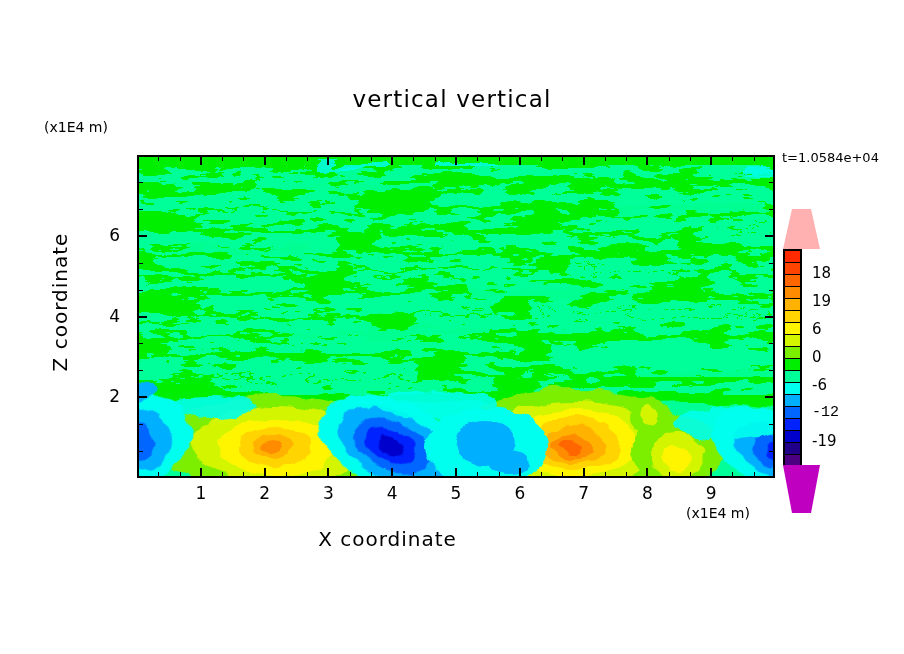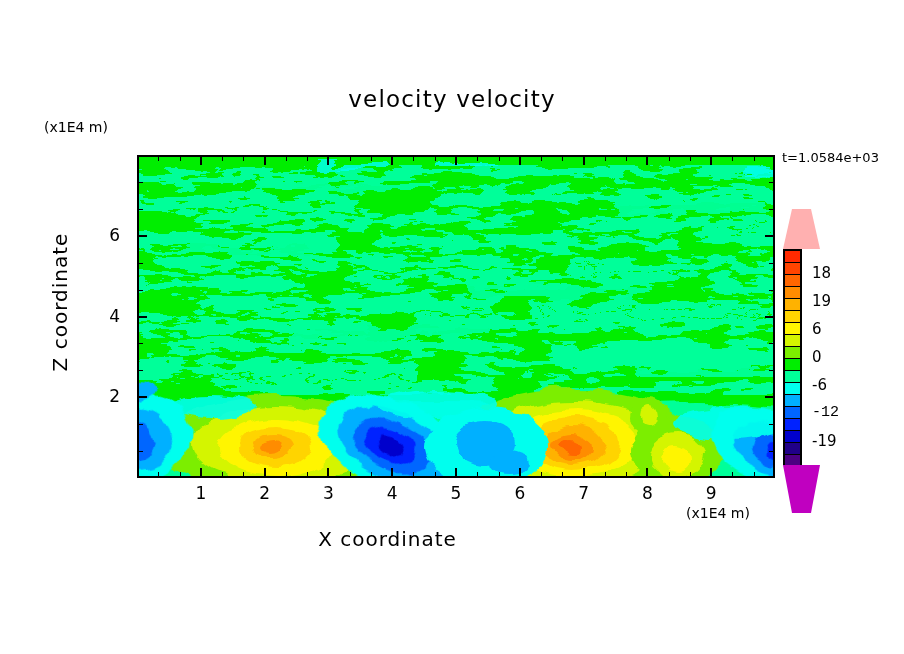--- a/index.html
+++ b/index.html
@@ -28,22 +28,22 @@
   #cbar{position:absolute;left:783px;top:249px;width:19px;height:216px;
         border:2px solid #000;box-sizing:border-box;}
   .band{width:100%;height:12px;box-sizing:border-box;border-bottom:1px solid #000;}
   .band:last-child{border-bottom:none;}
   .cap{position:absolute;left:783px;width:19px;height:0;}
   .cblab{position:absolute;left:812px;font-size:15px;text-align:center;}
 </style>
 </head>
 <body>
 
-<div id="title" class="lbl">velocity velocity</div>
-<div id="tstamp" class="lbl">t=1.0584e+03</div>
+<div id="title" class="lbl">vertical vertical</div>
+<div id="tstamp" class="lbl">t=1.0584e+04</div>
 <div id="yunit" class="lbl">(x1E4 m)</div>
 <div id="xunit" class="lbl">(x1E4 m)</div>
 <div id="xaxis-title" class="lbl">X coordinate</div>
 <div id="yaxis-title" class="lbl">Z coordinate</div>
 
 <div id="plot">
   <svg width="642" height="327" viewBox="0 0 642 327">
     <defs>
       <filter id="wavy" x="0" y="0" width="100%" height="100%">
         <feTurbulence type="fractalNoise" baseFrequency="0.030 0.115" numOctaves="4" seed="7" result="n"></feTurbulence>

